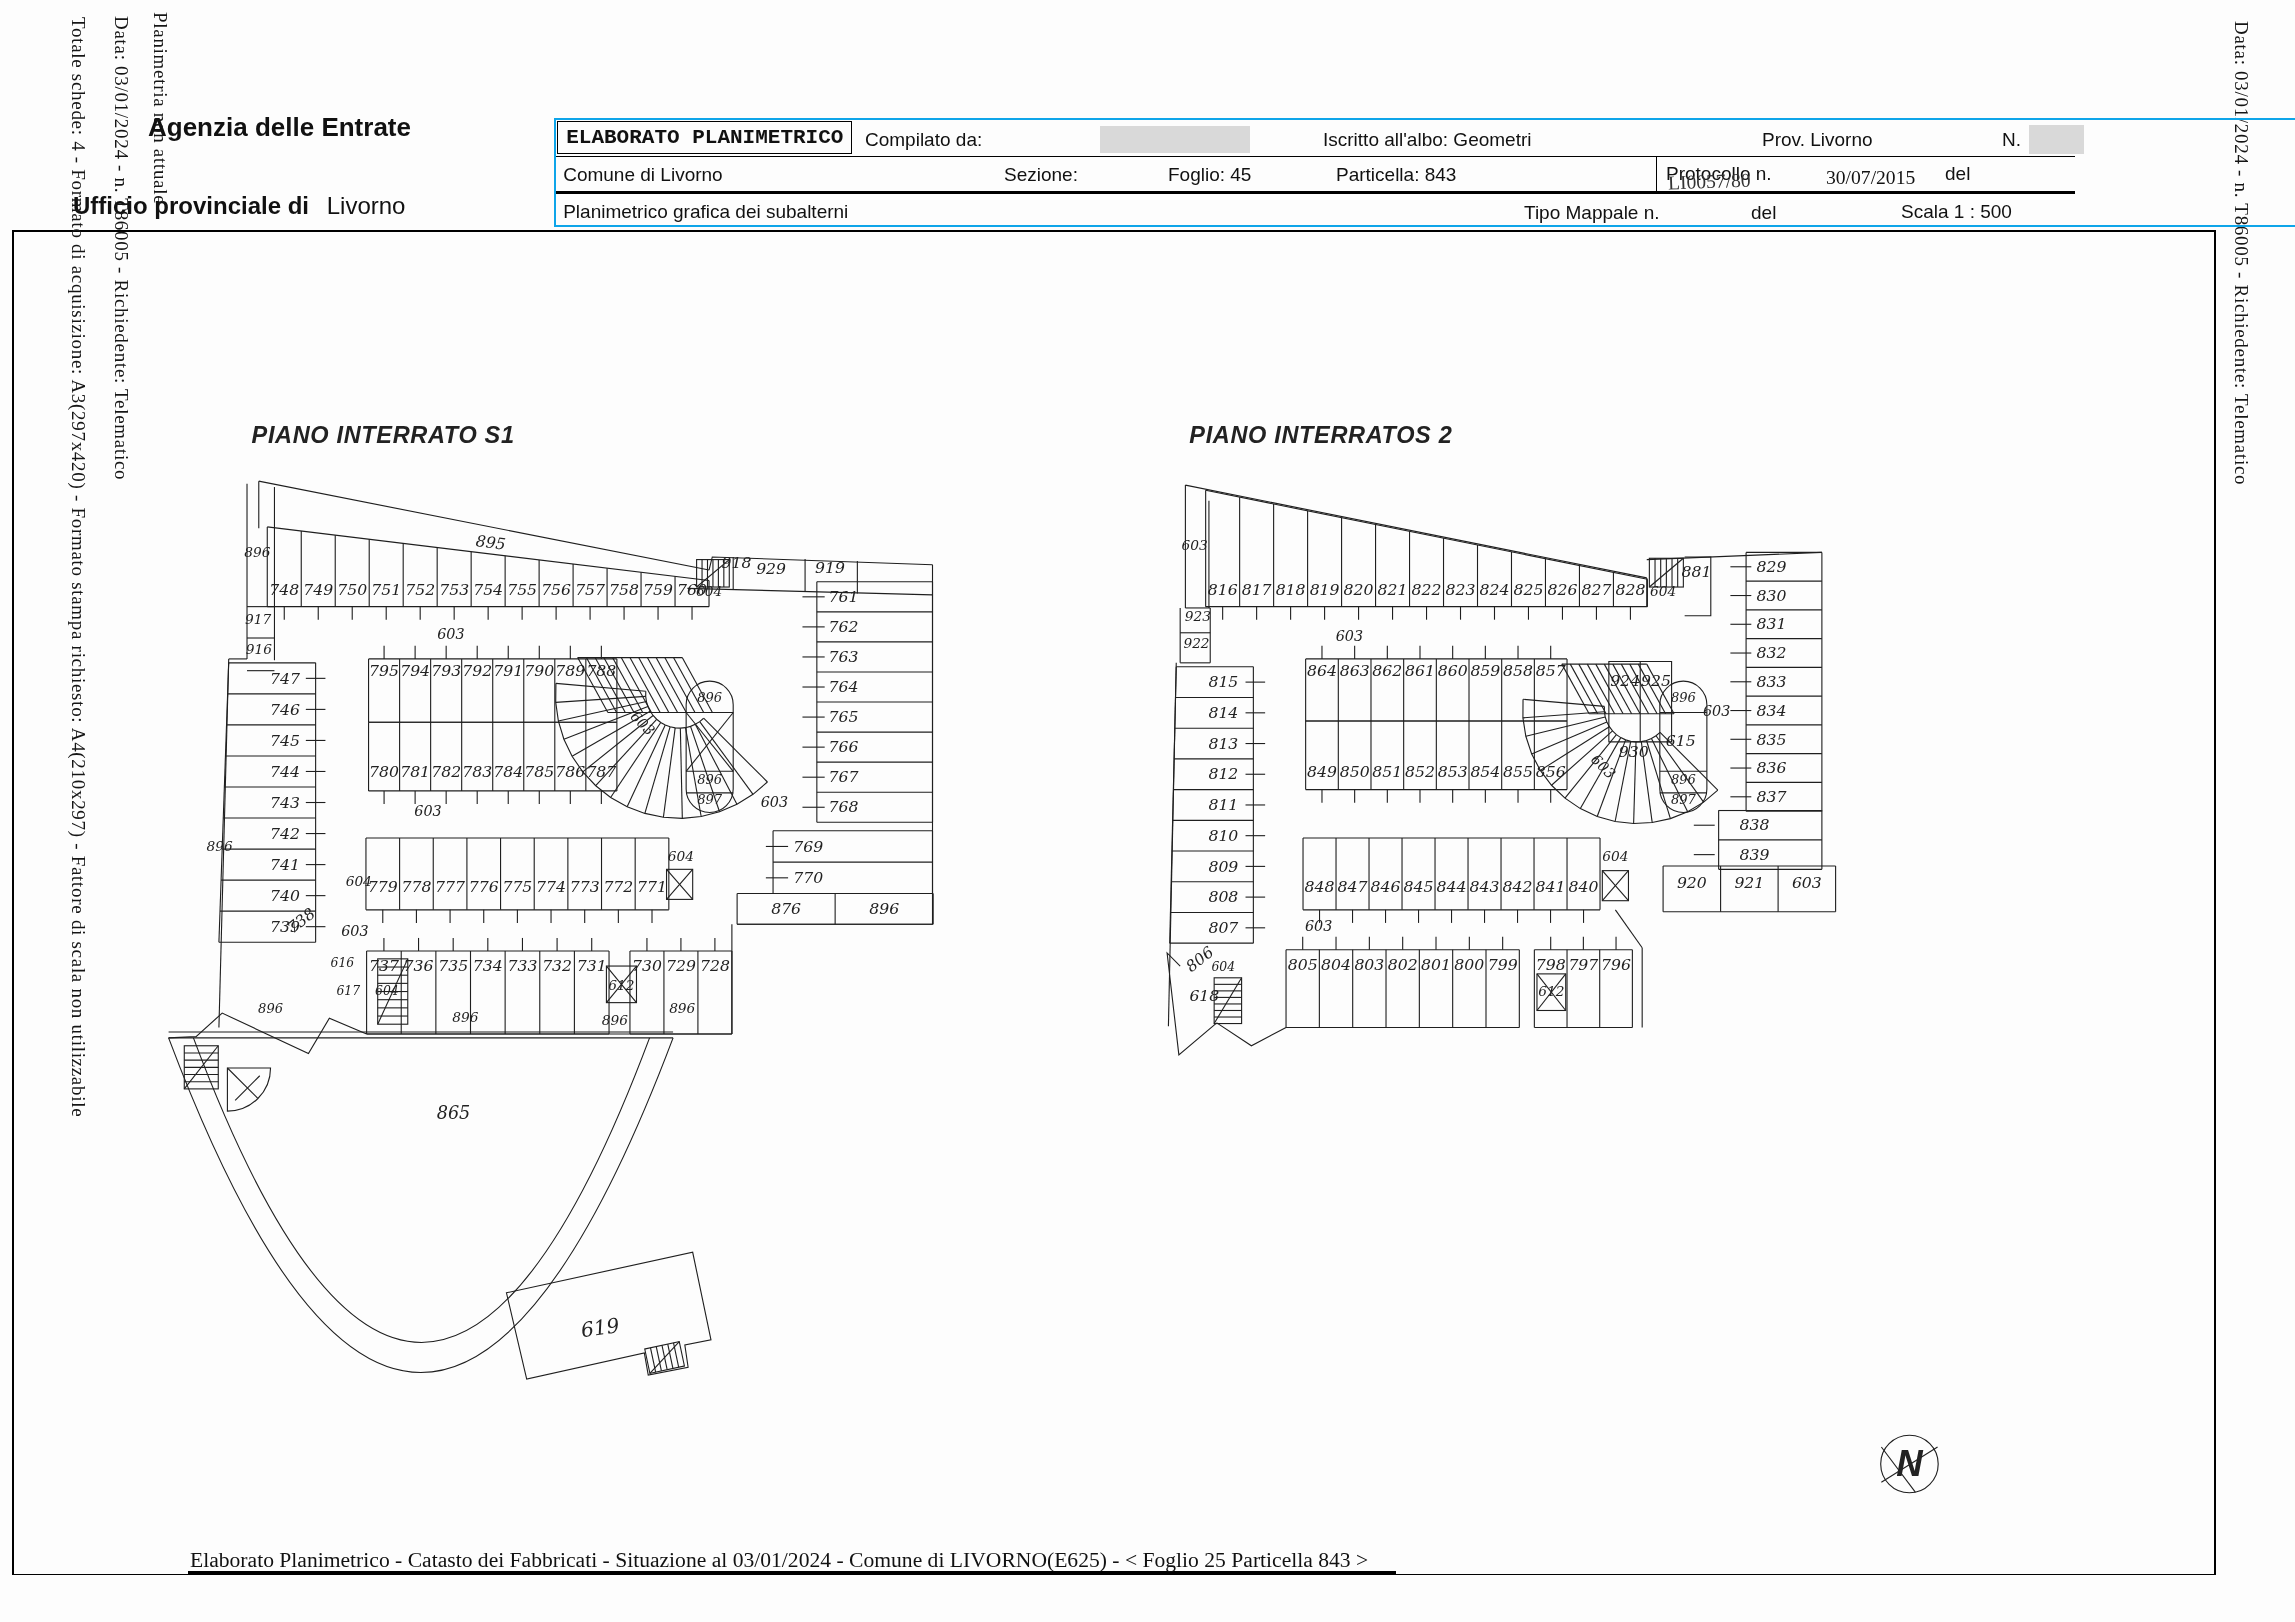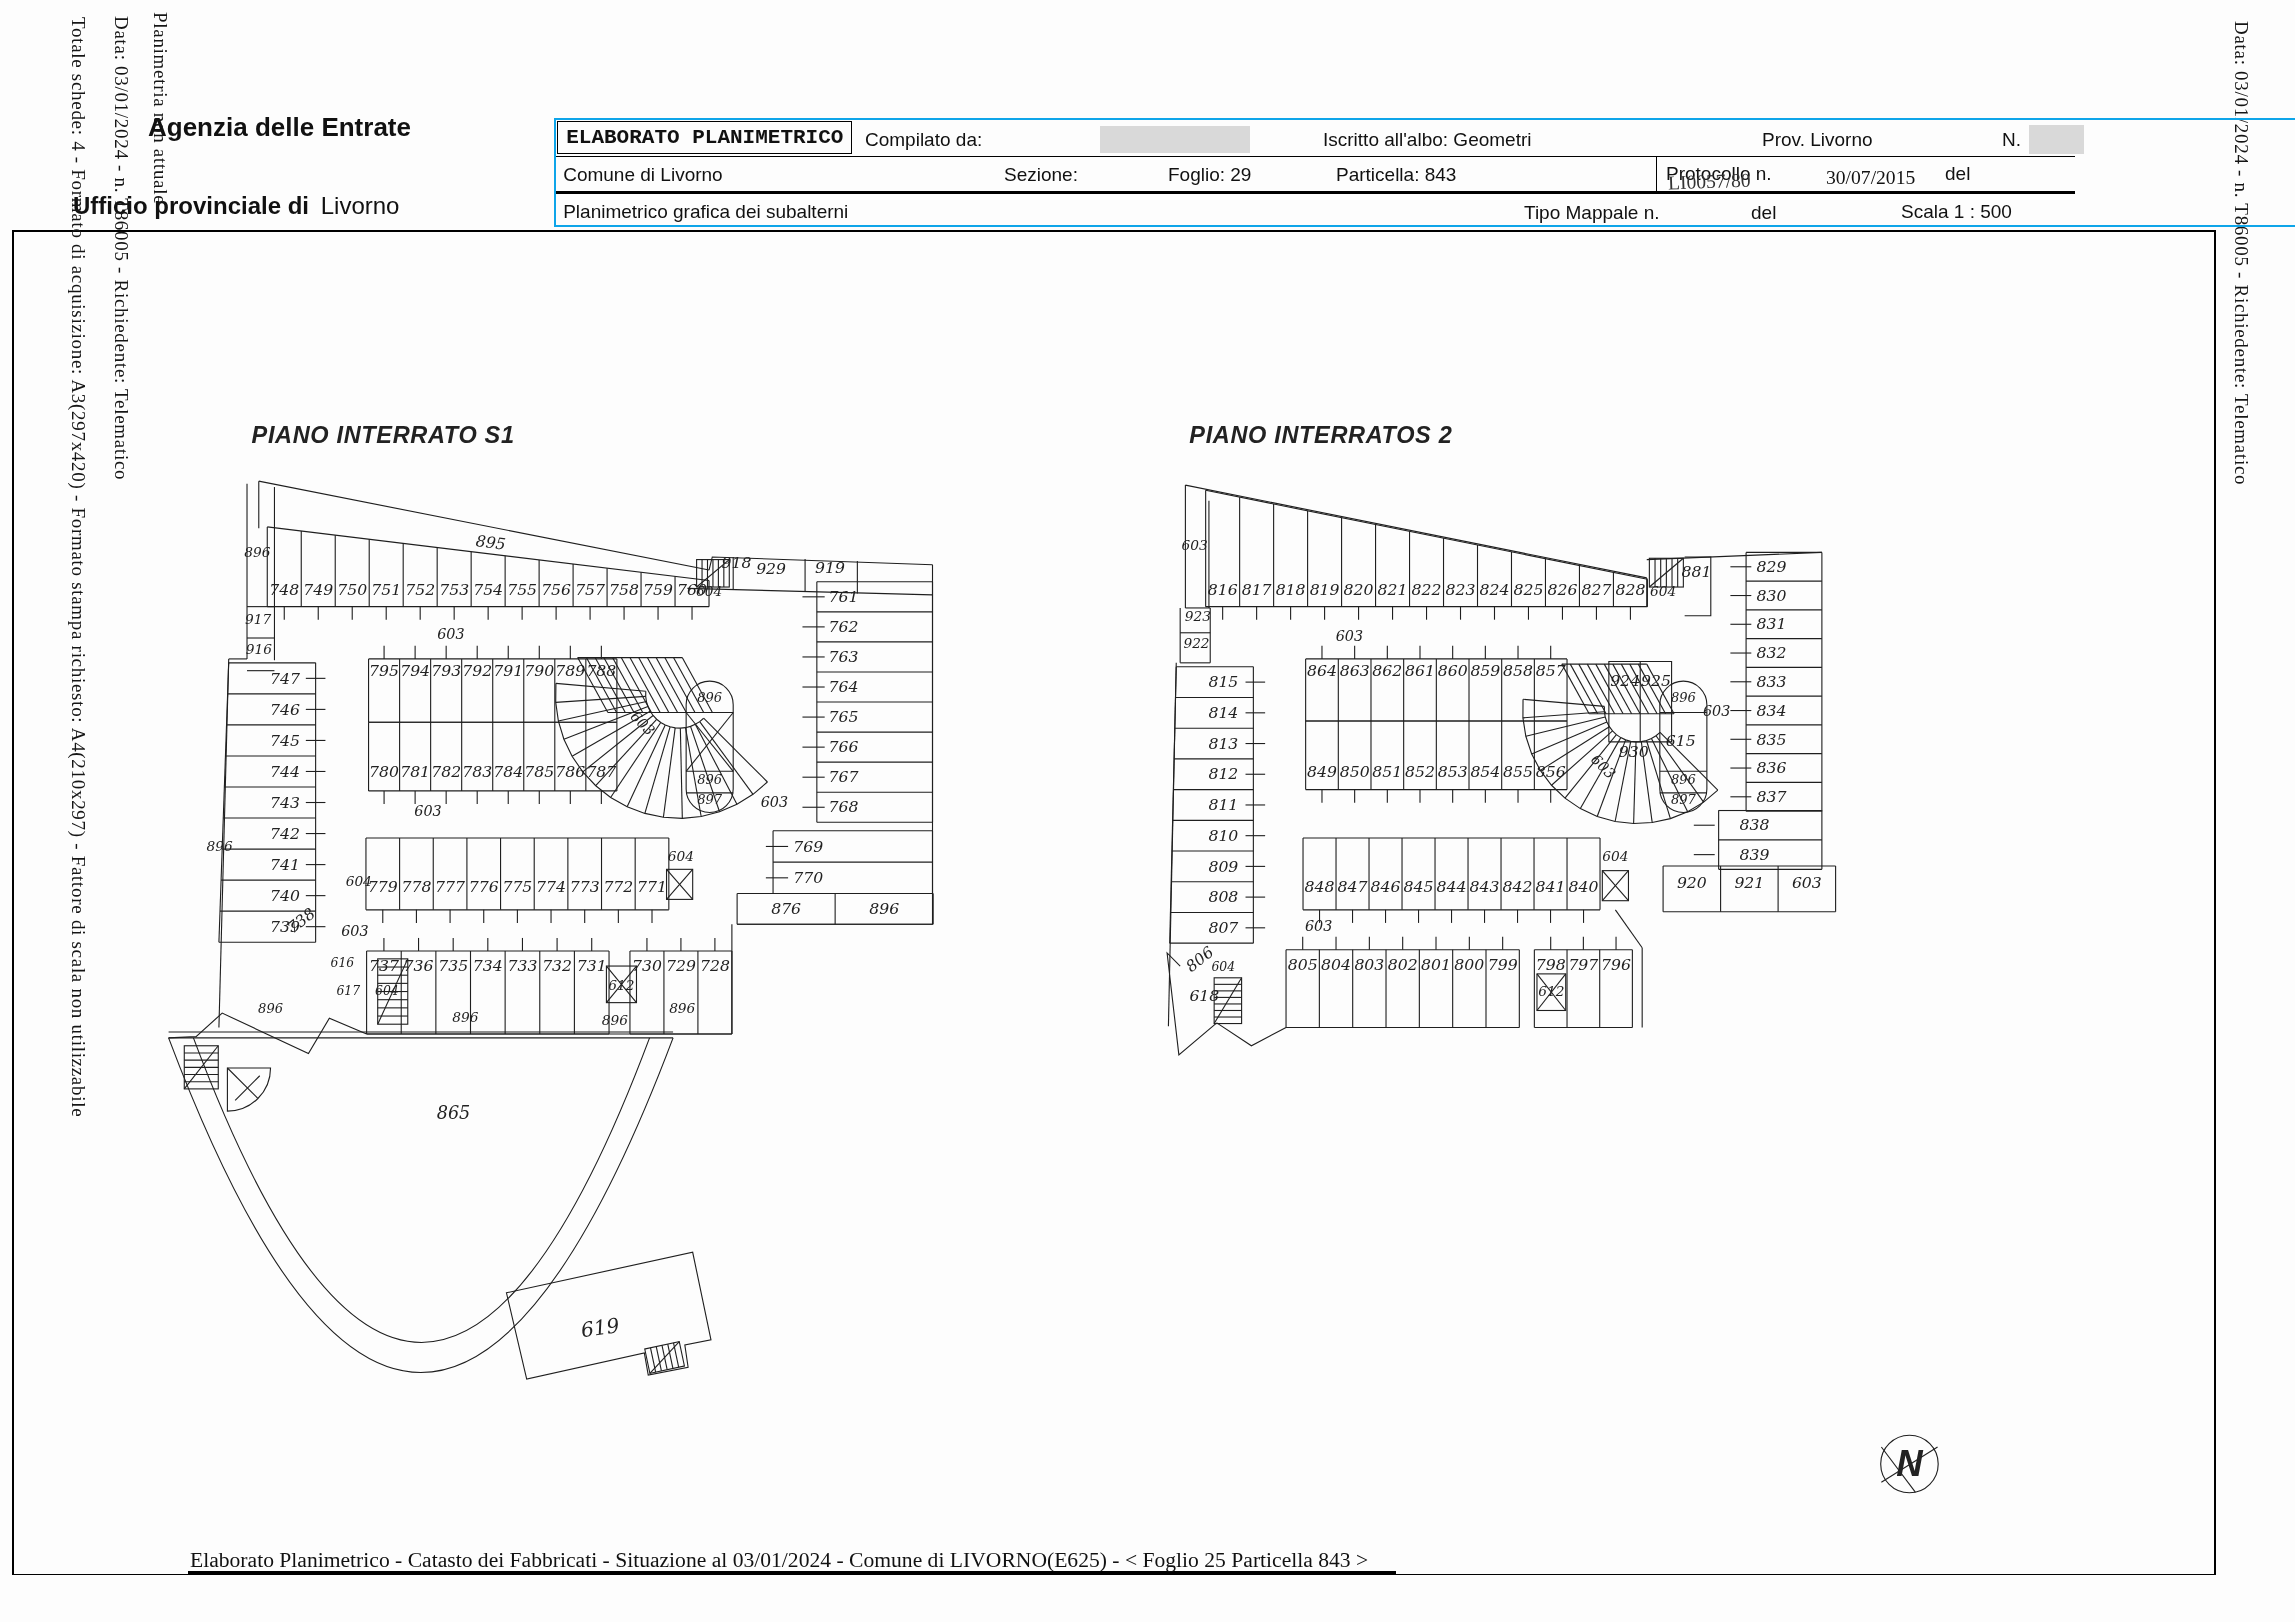--- a/index.html
+++ b/index.html
@@ -31,21 +31,21 @@
 
   <div class="hline" style="left:11.8px;top:230px;width:2204px;height:2px"></div>
   <div class="vline" style="left:11.8px;top:230px;width:2px;height:1345px"></div>
   <div class="vline" style="left:2214px;top:230px;width:2px;height:1345px"></div>
   <div class="hline" style="left:11.8px;top:1574px;width:2204px;height:1.3px"></div>
   <div class="hline" style="left:188px;top:1571px;width:1208px;height:3.3px"></div>
 
   <div class="abs sans-b" style="left:148px;top:112px;font-size:26px">Agenzia delle Entrate</div>
   <div class="abs" style="left:73px;top:192px;font-size:24px">
     <span class="sans-b">Ufficio provinciale di</span>
-    <span style="margin-left:5px">Livorno</span>
+    <span style="margin-left:11px">Livorno</span>
   </div>
 
   <div class="vtext" style="left:67px;top:17px">Totale schede: 4 - Formato di acquisizione: A3(297x420) - Formato stampa richiesto: A4(210x297) - Fattore di scala non utilizzabile</div>
   <div class="vtext" style="left:110px;top:15.7px">Data: 03/01/2024 - n. T86005 - Richiedente: Telematico</div>
   <div class="vtext" style="left:149px;top:11.8px">Planimetria non attuale</div>
   <div class="vtext" style="left:2230px;top:21px">Data: 03/01/2024 - n. T86005 - Richiedente: Telematico</div>
 
   <div id="hdrtable">
     <div id="titlebox" class="mono-b">ELABORATO PLANIMETRICO</div>
     <div class="hline" style="left:0;top:36px;width:1519px;height:1.3px"></div>
@@ -54,21 +54,21 @@
 
     <div class="tcell mono" style="left:309px;top:8.5px">Compilato da:</div>
     <div class="redact" style="left:544px;top:5.9px;width:150px;height:27.5px"></div>
     <div class="tcell mono" style="left:767px;top:8.5px">Iscritto all'albo: Geometri</div>
     <div class="tcell mono" style="left:1206px;top:8.5px">Prov. Livorno</div>
     <div class="tcell mono" style="left:1446px;top:8.5px">N.</div>
     <div class="redact" style="left:1473px;top:4.6px;width:55px;height:29px"></div>
 
     <div class="tcell mono" style="left:7.2px;top:44px">Comune di Livorno</div>
     <div class="tcell mono" style="left:448px;top:44px">Sezione:</div>
-    <div class="tcell mono" style="left:612px;top:44px">Foglio: 29</div>
+    <div class="tcell mono" style="left:612px;top:44px">Foglio: 45</div>
     <div class="tcell mono" style="left:780px;top:44px">Particella: 843</div>
     <div class="tcell mono" style="left:1110px;top:43px">Protocollo n.</div>
     <div class="tcell serif" style="left:1112px;top:51px;font-size:19.6px;color:#333;transform:rotate(-2deg)">LI0057/80</div>
     <div class="tcell serif" style="left:1270px;top:47px;font-size:19.6px">30/07/2015</div>
     <div class="tcell mono" style="left:1389px;top:43px">del</div>
 
     <div class="tcell mono" style="left:7.2px;top:81px">Planimetrico grafica dei subalterni</div>
     <div class="tcell mono" style="left:968px;top:82px">Tipo Mappale n.</div>
     <div class="tcell mono" style="left:1195px;top:82px">del</div>
     <div class="tcell mono" style="left:1345px;top:81px">Scala 1 : 500</div>

